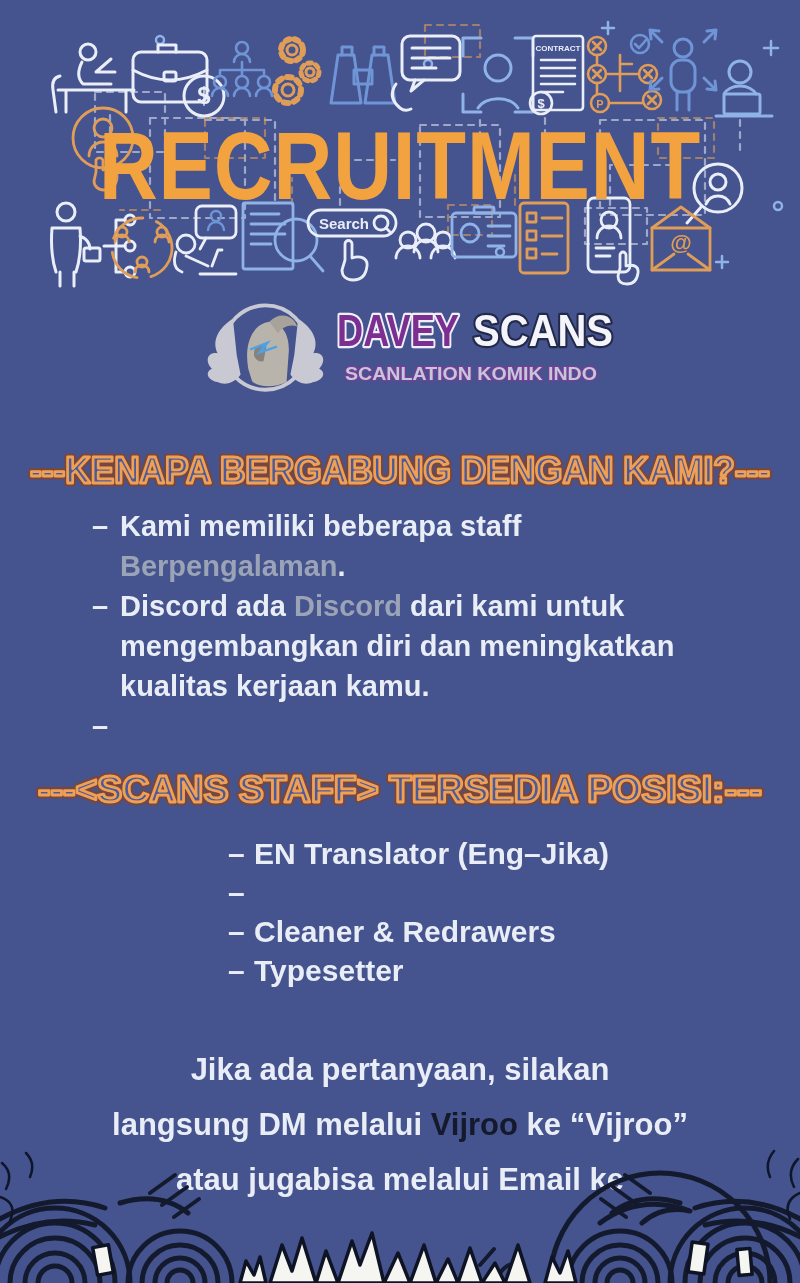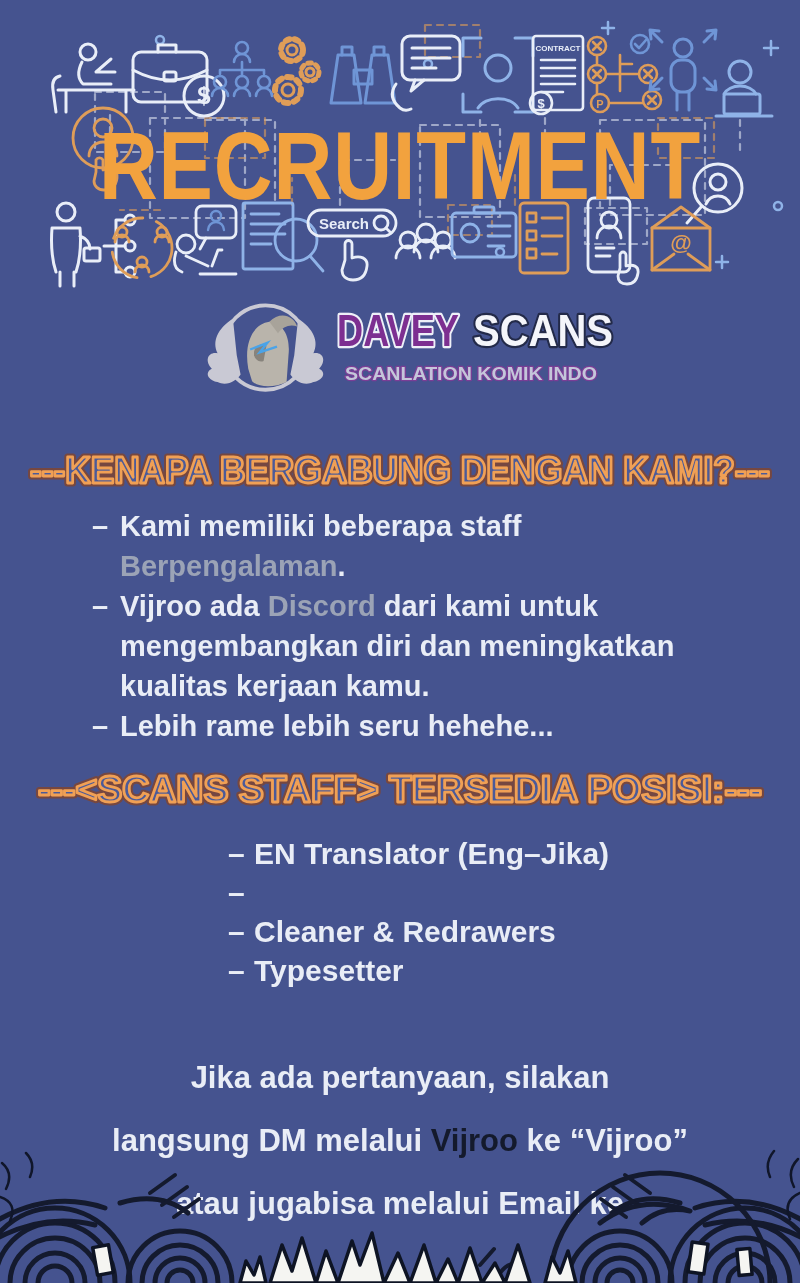--- a/index.html
+++ b/index.html
@@ -18,21 +18,21 @@
   .bullet-row{display:flex;}
   .bullet-row .dash{width:28px;flex:0 0 28px;}
   .bullet-row p{margin:0;max-width:600px;}
   .gray{color:#9ba3b6;margin-top:9px;}
   .positions{position:absolute;top:834px;left:228px;color:#e9edf6;
     font-size:30px;font-weight:700;line-height:39px;}
   .pos-row{display:flex;}
   .pos-row .dash{width:26px;flex:0 0 26px;}
   .contact{position:absolute;top:1038px;left:0;width:800px;text-align:center;color:#e9edf6;
     font-size:31px;font-weight:700;line-height:47px;}
-  .contact p{margin:16px;}
+  .contact p{margin:8px;}
   .discord{color:#141a2c;}
   .email{color:#5e2a80;}
   .email-period{color:#1b2140;}
   .doodles{position:absolute;left:0;bottom:0;}
 </style>
 </head>
 <body>
 
 <div class="canvas">
 
@@ -251,25 +251,24 @@
     <text x="400" y="45" text-anchor="middle" font-size="37" font-weight="bold" textLength="740" lengthAdjust="spacingAndGlyphs" fill="#4b5a99" stroke="#f0a055" stroke-width="2.8" stroke-linejoin="round">---KENAPA BERGABUNG DENGAN KAMI?---</text>
   </svg>
 
   <div class="bullets">
     <div class="bullet-row">
       <span class="dash">–</span>
       <p><span>Kami memiliki beberapa staff </span><span class="gray">Berpengalaman</span><span>.</span></p>
     </div>
     <div class="bullet-row">
       <span class="dash">–</span>
-      <p><span>Vijroo ada </span><span class="gray">Discord</span><span> dari kami untuk mengembangkan diri dan meningkatkan kualitas kerjaan kamu.</span></p>
+      <p><span>Discord ada </span><span class="gray">Discord</span><span> dari kami untuk mengembangkan diri dan meningkatkan kualitas kerjaan kamu.</span></p>
     </div>
     <div class="bullet-row">
       <span class="dash">–</span>
-      <p><span>Lebih rame lebih seru hehehe...</span><span class="gray"></span><span></span></p>
     </div>
   </div>
 
   <svg class="heading-svg h2" viewBox="0 0 800 64">
     <text x="400" y="45" text-anchor="middle" font-size="37" font-weight="bold" textLength="724" lengthAdjust="spacingAndGlyphs" fill="none" stroke="#7c4638" stroke-width="7" stroke-linejoin="round" opacity=".9">---&lt;SCANS STAFF&gt; TERSEDIA POSISI:---</text>
     <text x="400" y="45" text-anchor="middle" font-size="37" font-weight="bold" textLength="724" lengthAdjust="spacingAndGlyphs" fill="#4b5a99" stroke="#f0a055" stroke-width="2.8" stroke-linejoin="round">---&lt;SCANS STAFF&gt; TERSEDIA POSISI:---</text>
   </svg>
 
   <div class="positions">
     <div class="pos-row">

